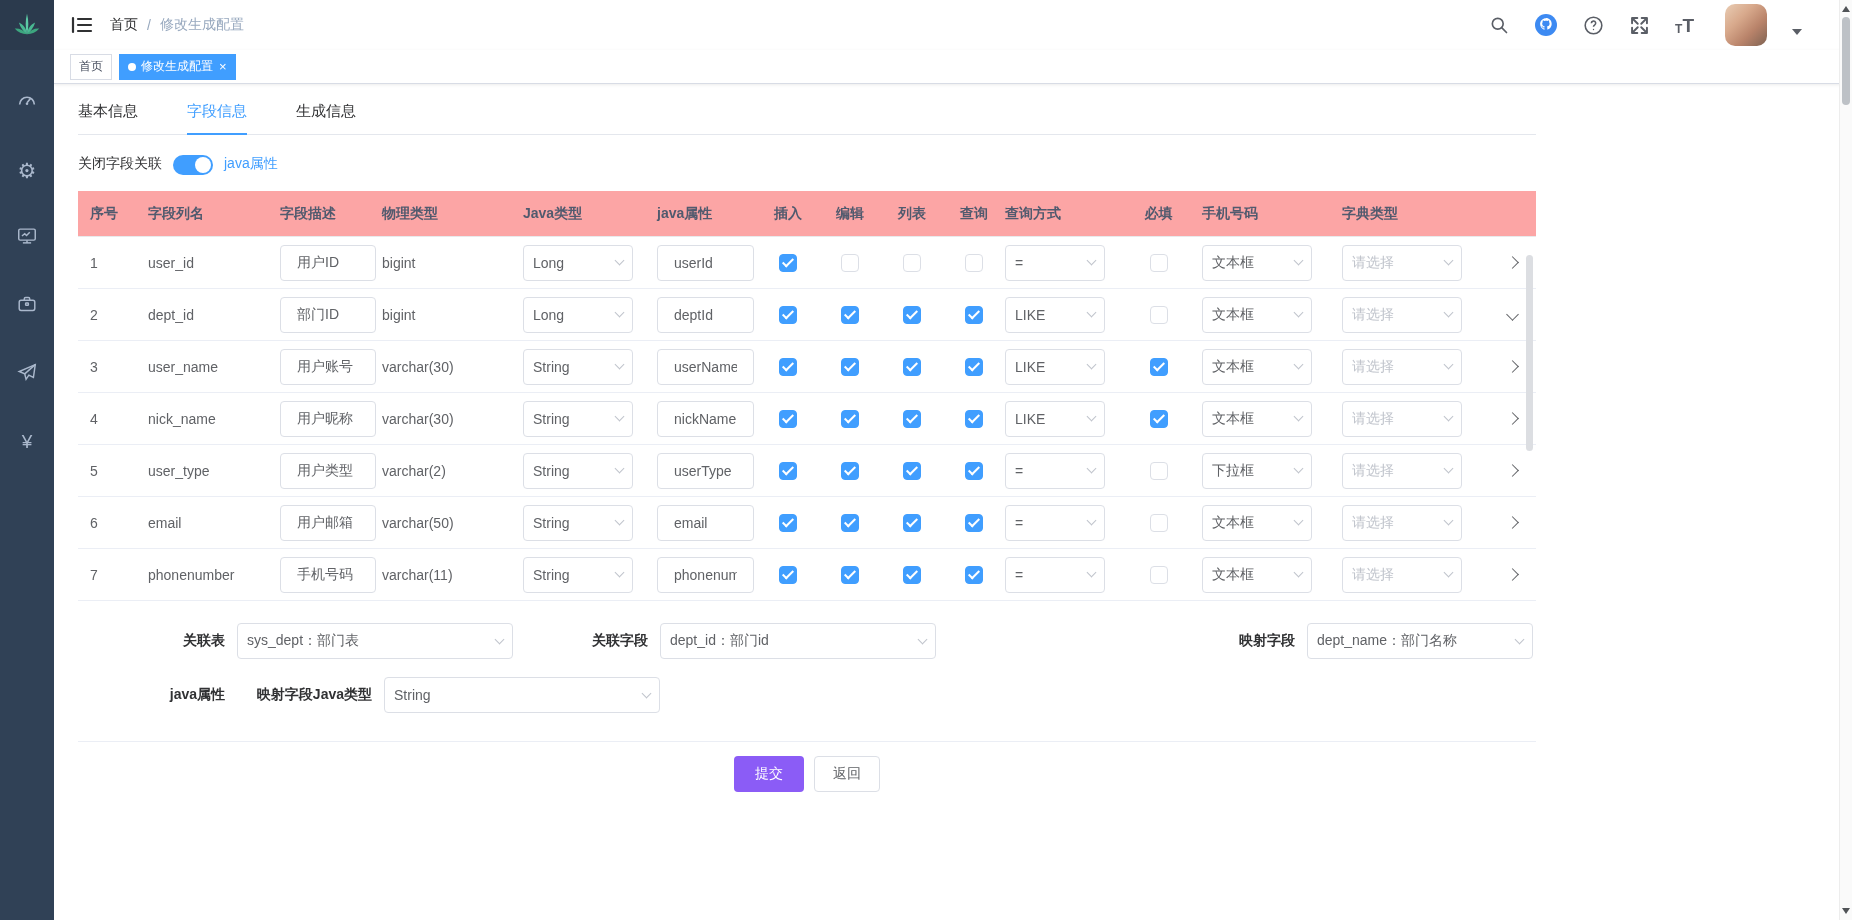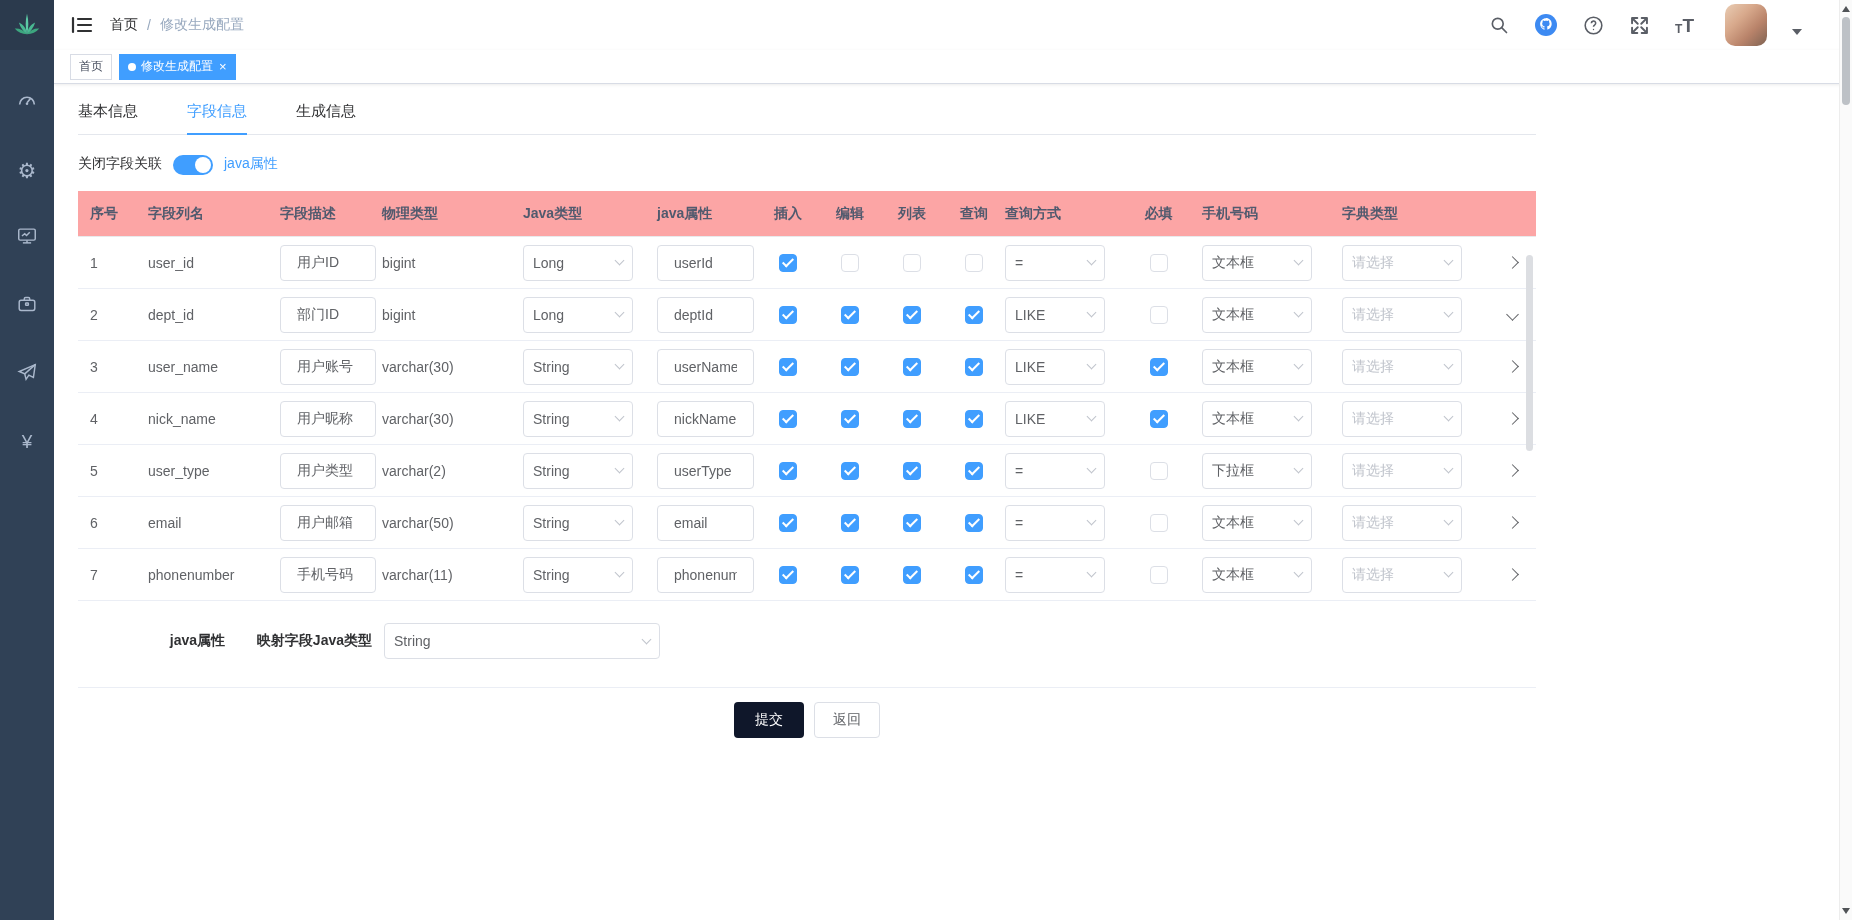--- a/index.html
+++ b/index.html
@@ -87,21 +87,21 @@
   .exp-row + .exp-row { margin-top:18px; }
   .exp-label { font-size:14px; font-weight:700; color:#303133; text-align:right; padding-right:12px; }
   .lw1 { width:159px; } .lw2 { width:147px; } .lw3 { width:371px; }
   .exp-sel { width:276px; } .exp-sel3 { width:226px; }
   .exp-inp { width:276px; }
 
   
   .footer { display:flex; justify-content:center; gap:10px; padding:14px 0 20px; width:1458px; }
   .btn { height:36px; border-radius:4px; font-size:14px; cursor:pointer; border:1px solid transparent;
          font-family:"Liberation Sans","DejaVu Sans",sans-serif; }
-  .btn-primary { background:#0f172a; color:#fff; padding:0 20px; }
+  .btn-primary { background:#8b5cf6; color:#fff; padding:0 20px; }
   .btn-plain { background:#fff; color:#606266; border-color:#dcdfe6; padding:0 18px; }
 
   
   .inner-scroll { position:absolute; right:3px; top:64px; width:7px; height:196px; background:#dcdee2; border-radius:4px; }
   .win-scroll { position:absolute; right:0; top:0; width:13px; height:920px; background:#fafafa; border-left:1px solid #ededed; z-index:9; }
   .win-thumb { position:absolute; left:2px; top:17px; width:8px; height:88px; background:#bdc1c6; border-radius:4px; }
   .arr-up { position:absolute; left:2px; top:6px; width:0; height:0; border-left:4.5px solid transparent; border-right:4.5px solid transparent; border-bottom:6px solid #505357; }
   .arr-down { position:absolute; left:2px; bottom:6px; width:0; height:0; border-left:4.5px solid transparent; border-right:4.5px solid transparent; border-top:6px solid #505357; }
 </style>
 </head>
@@ -555,20 +555,37 @@
                 <span class="cell"><span class="sel" style="width:120px">
                     <span class="sel-t ph">请选择</span>
                     <i class="chev"></i>
                   </span></span>
                 <span class="cell ctr">
                   <span class="exp-arrow"></span>
                 </span>
               </div>
               <div class="exp-panel" id="expansion-panel">
               <div class="exp-row">
+                <span class="exp-label lw1">关联表</span>
+                <span class="sel exp-sel">
+                  <span class="sel-t">sys_dept：部门表</span>
+                    <i class="chev"></i>
+                </span>
+                <span class="exp-label lw2">关联字段</span>
+                <span class="sel exp-sel">
+                  <span class="sel-t">dept_id：部门id</span>
+                    <i class="chev"></i>
+                </span>
+                <span class="exp-label lw3">映射字段</span>
+                <span class="sel exp-sel3">
+                  <span class="sel-t">dept_name：部门名称</span>
+                    <i class="chev"></i>
+                </span>
+              </div>
+              <div class="exp-row">
                 <span class="exp-label lw1">java属性</span>
                 <span class="exp-label lw2">映射字段Java类型</span>
                 <span class="sel exp-sel">
                   <span class="sel-t">String</span>
                     <i class="chev"></i>
                 </span>
               </div>
             </div>
           </div>
 

